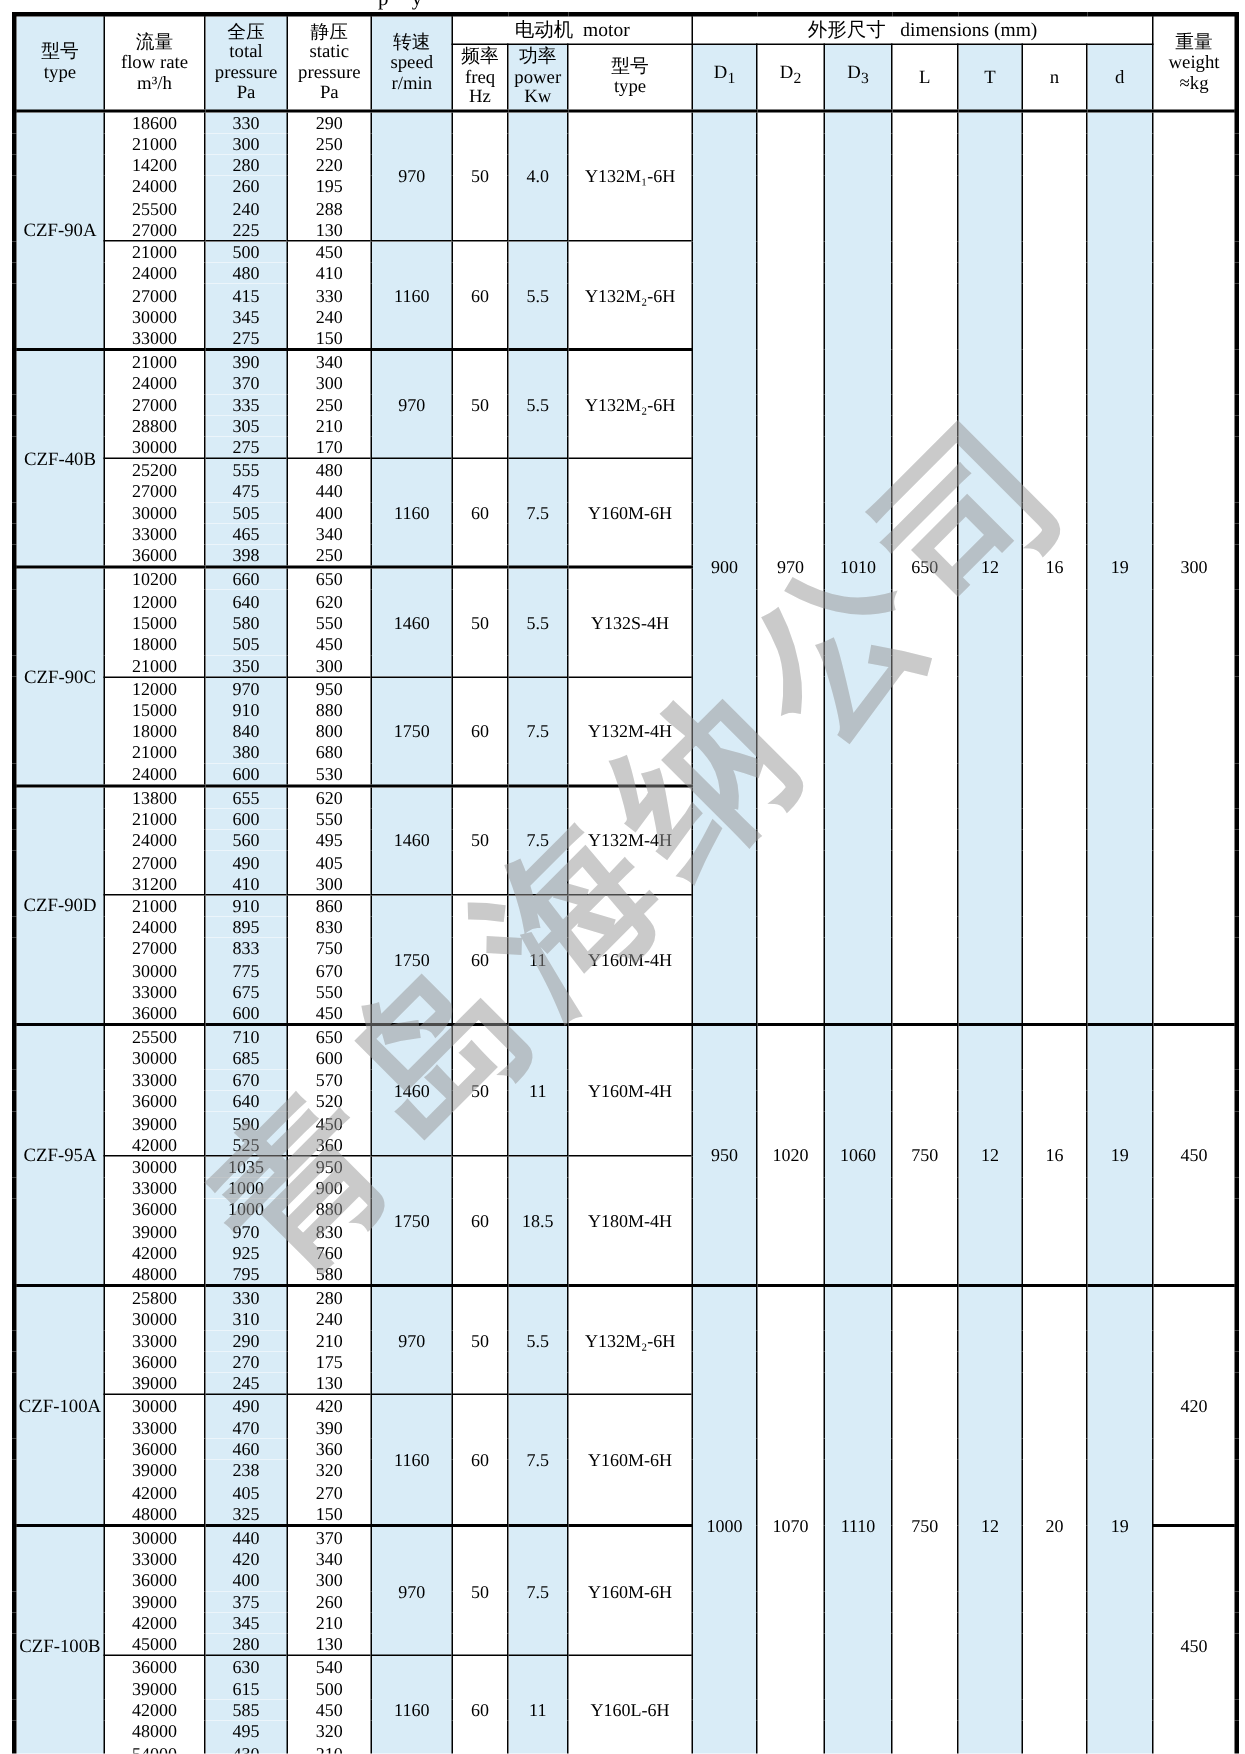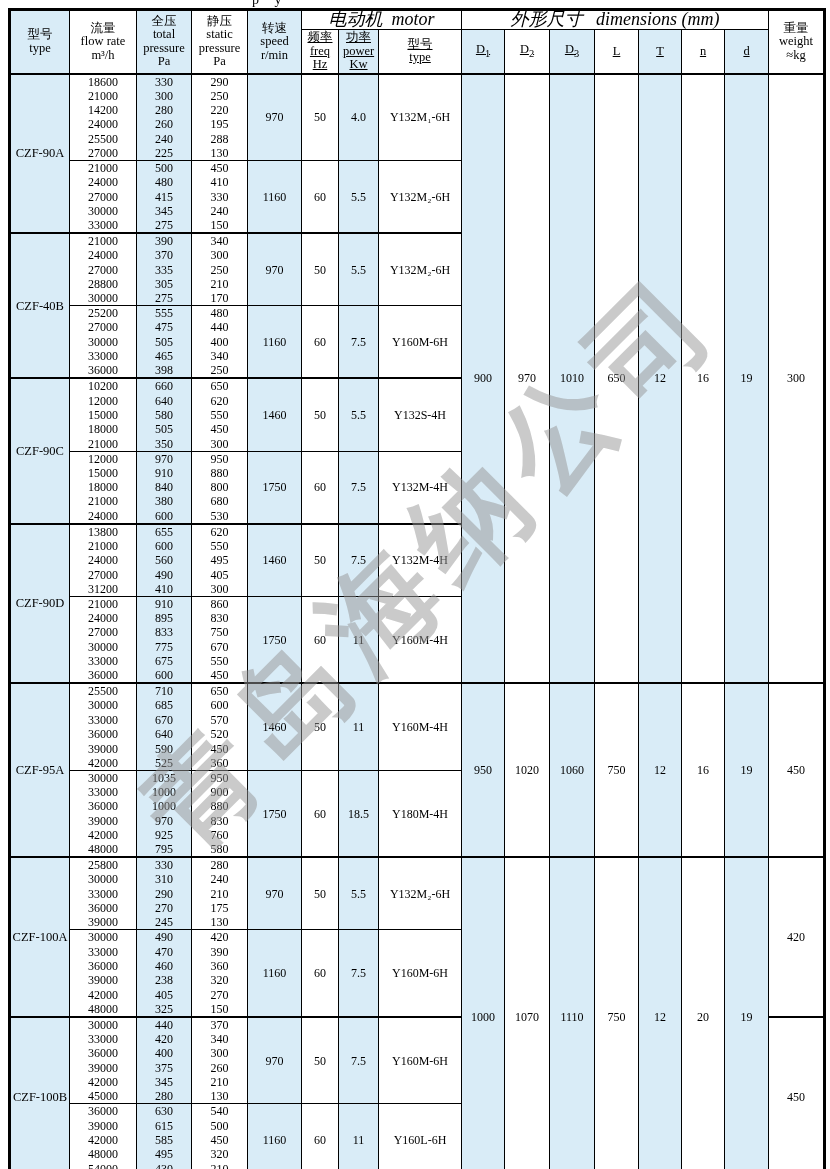--- a/index.html
+++ b/index.html
@@ -17,24 +17,24 @@
     position:absolute;top:8px;left:8px;width:815px;
     border-collapse:collapse;table-layout:fixed;
     border:3px solid #000;
   }
   th,td{
     border:1px solid #000;
     text-align:center;vertical-align:middle;
     padding:0;font-weight:normal;overflow:hidden;
   }
   thead tr.h1{height:20px;}
-  thead tr.h2{height:44px;text-decoration:underline;}
+  thead tr.h2{height:44px;}
   thead th{font-size:12.5px;line-height:13.5px;background:#fff;}
   thead th .ln{display:block;}
-  thead th.group-h{font-size:18px;font-style:italic;}
+  thead th.group-h{font-size:13px;}
   thead th{border-bottom-width:1px;}
   thead tr.h2 th, thead th[rowspan]{border-bottom:2px solid #000;}
   tbody td{
     font-size:12px;line-height:14px;
     border:solid #000;border-width:0 1px;
   }
   tbody tr{height:14.38px;}
   tr.block-start td{border-top:1px solid #000;}
   tr.group-start td{border-top:2px solid #000;}
   .blue{background:var(--blue,#d9ecf7);}

